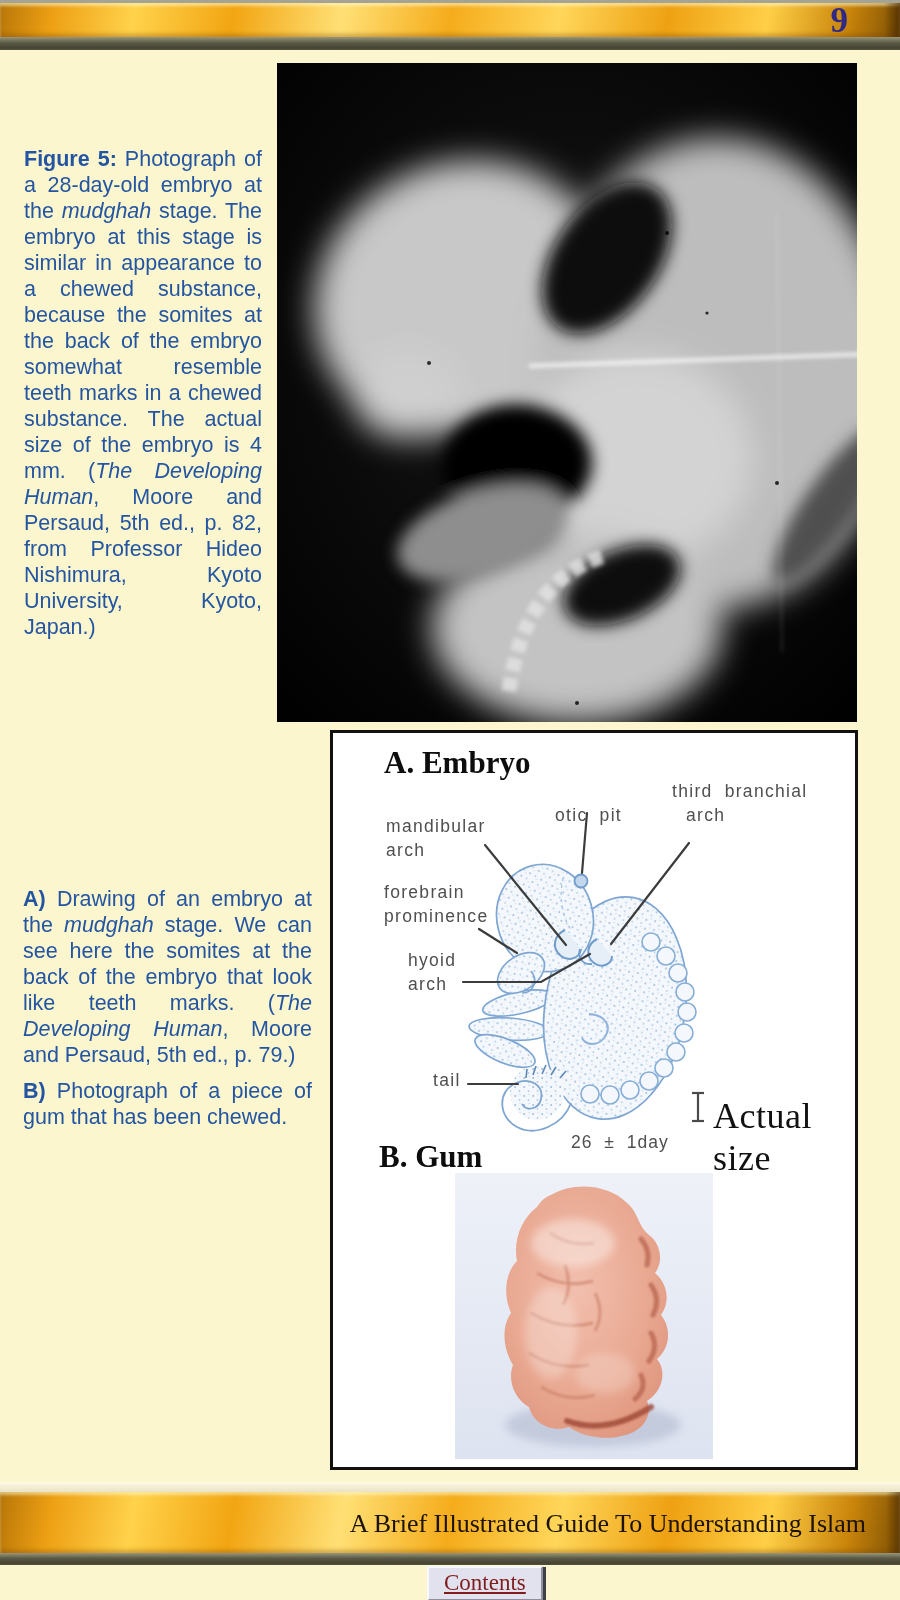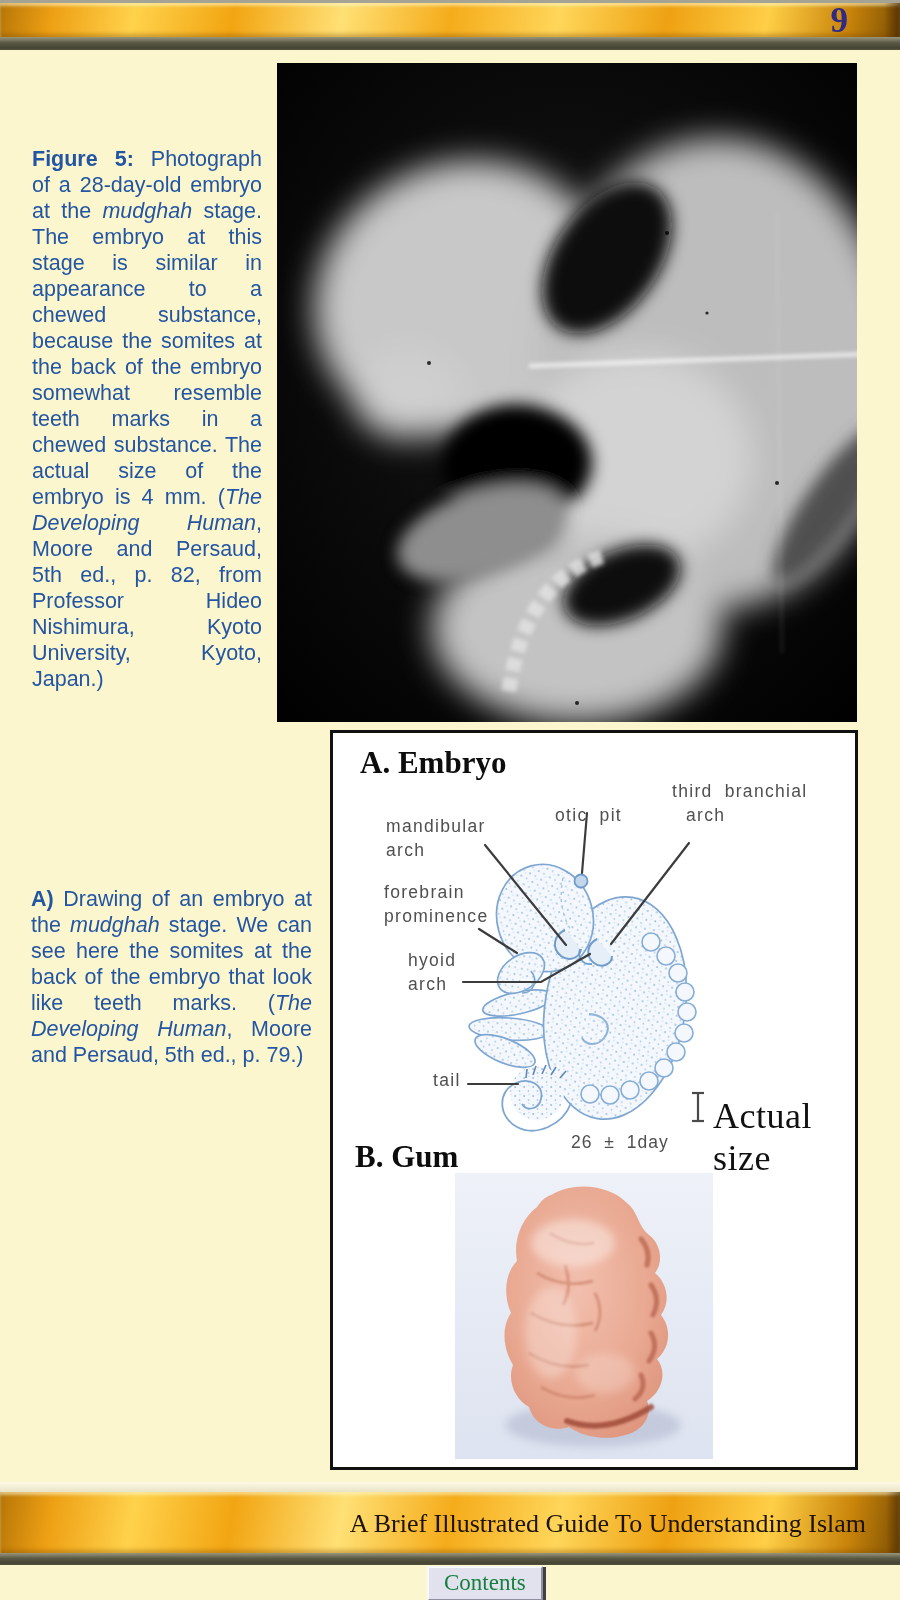--- a/index.html
+++ b/index.html
@@ -26,30 +26,30 @@
   .page-number{position:absolute;right:52px;top:-2px;height:38px;line-height:40px;
       font-family:"Liberation Serif",serif;font-weight:bold;font-size:35px;color:#2E2A85;}
 
   
   .photo5{position:absolute;left:277px;top:63px;width:580px;height:659px;background:#040404;}
   .photo5 svg{display:block;}
 
   .cap{color:#2355A3;font-size:21.5px;line-height:26px;text-align:justify;}
   .cap b{font-weight:bold;}
   .cap i{font-style:italic;}
-  .cap p{margin:0 0 10px 8px;}
+  .cap p{margin:0 0 10px 0;}
   .cap5{position:absolute;left:24px;top:146px;width:238px;}
   .cap6{position:absolute;left:23px;top:886px;width:289px;}
 
   
   .fig6box{position:absolute;left:330px;top:730px;width:528px;height:740px;
       background:#ffffff;border:3px solid #111;box-sizing:border-box;}
   .fig6box .diagram-svg{position:absolute;left:0;top:0;}
   .fig-heading{position:absolute;font-family:"Liberation Serif",serif;font-weight:bold;
-      font-size:31px;color:#0d0d0d;white-space:nowrap;}
+      font-size:31px;color:#0d0d0d;white-space:nowrap;margin-left:24px;}
   .heading-a{left:27px;top:12px;}
   .heading-b{left:22px;top:406px;}
 
   .dlabel{position:absolute;color:#4f4f4f;font-size:17.5px;line-height:24px;
       letter-spacing:1.3px;word-spacing:6px;white-space:pre-line;}
   .lab-otic{left:222px;top:46px;margin-top:24px;}
   .lab-third{left:339px;top:46px;}
   .lab-third .i2{display:block;padding-left:14px;}
   .lab-mand{left:53px;top:81px;}
   .lab-fore{left:51px;top:147px;}
@@ -66,23 +66,23 @@
   .foot-cream{position:absolute;left:0;top:1482px;width:900px;height:10px;
       background:linear-gradient(#fdf9e4,#e9e3c6);}
   .foot-gold{position:absolute;left:0;top:1492px;width:900px;height:61px;}
   .foot-gold::after{content:"";position:absolute;right:0;top:0;bottom:0;width:14px;
       background:linear-gradient(90deg,rgba(60,30,0,0),rgba(60,30,0,.5));}
   .foot-olive{position:absolute;left:0;top:1553px;width:900px;height:12px;}
   .footer-title{position:absolute;right:34px;top:0;height:45px;line-height:63px;
       font-family:"Liberation Serif",serif;font-size:26px;color:#1c1205;white-space:nowrap;}
 
   .contents-btn{position:absolute;left:427px;top:1566px;padding:2px 15px 3px 15px;
-      font-family:"Liberation Serif",serif;font-size:23px;color:#15803d;
+      font-family:"Liberation Serif",serif;font-size:23px;color:#7f1d1d;
       background:#e2e2ee;border:2px solid;border-color:#f8f8ff #8f8fa0 #8f8fa0 #f8f8ff;
-      box-shadow:2px 2px 0 1px #3f3f46;cursor:pointer;}
+      box-shadow:2px 2px 0 1px #3f3f46;cursor:pointer;text-decoration:underline;}
 </style>
 </head>
 <body>
 
 <div class="top-line"></div>
 <div class="top-gold goldbar">
   <span class="page-number">9</span>
 </div>
 <div class="top-olive olivebar"></div>
 
@@ -272,20 +272,21 @@
         <ellipse cx="118" cy="70" rx="42" ry="24" opacity="0.4"></ellipse>
         <ellipse cx="96" cy="160" rx="26" ry="46" opacity="0.28"></ellipse>
         <ellipse cx="150" cy="200" rx="30" ry="20" opacity="0.22"></ellipse>
       </g>
     </svg>
   </div>
 </div>
 
 <div class="cap cap6">
   <p><b>A)</b><span> Drawing of an embryo at the </span><i>mudghah</i><span> stage.  We can see here the somites at the back of the embryo that look like teeth marks. (</span><i>The Developing Human</i><span>, Moore and Persaud, 5th ed., p. 79.)</span></p>
+  <p><b>B)</b><span> Photograph of a piece of gum that has been chewed.</span></p>
 </div>
 
 <div class="foot-cream"></div>
 <div class="foot-gold goldbar">
   <span class="footer-title">A Brief Illustrated Guide To Understanding Islam</span>
 </div>
 <div class="foot-olive olivebar"></div>
 
 <button class="contents-btn">Contents</button>
 

